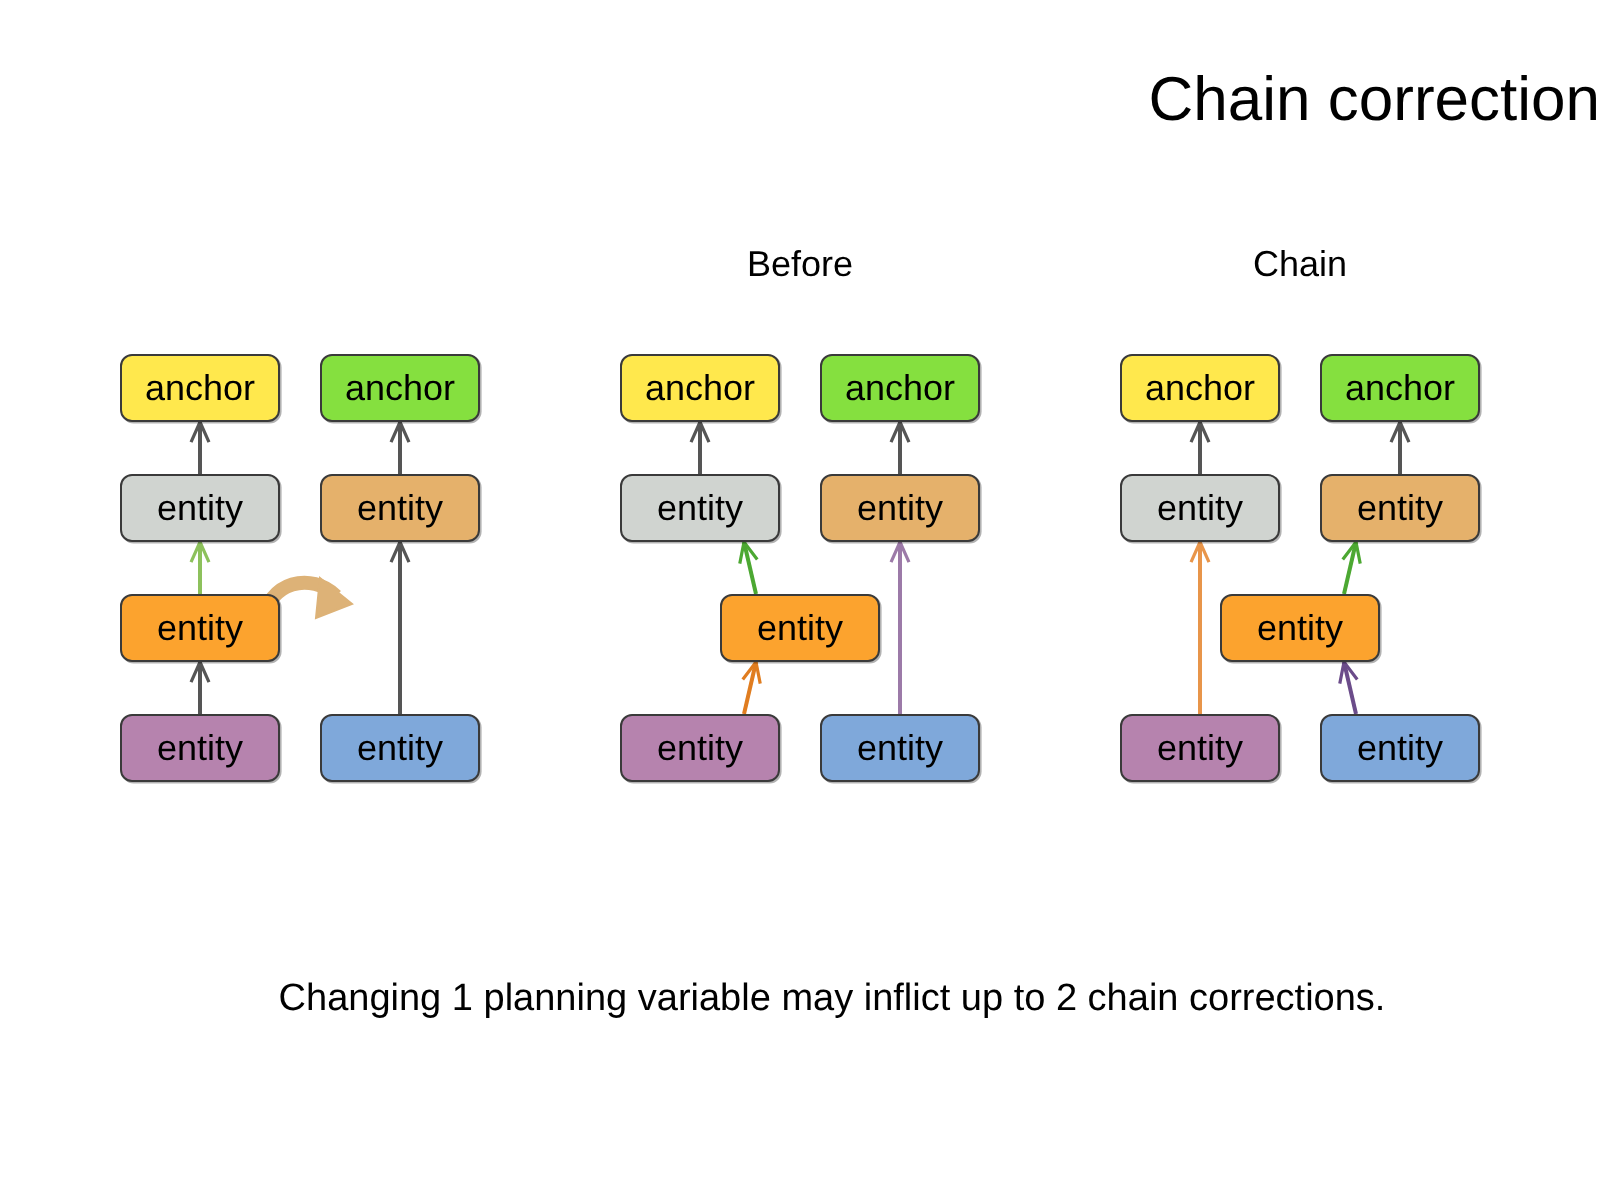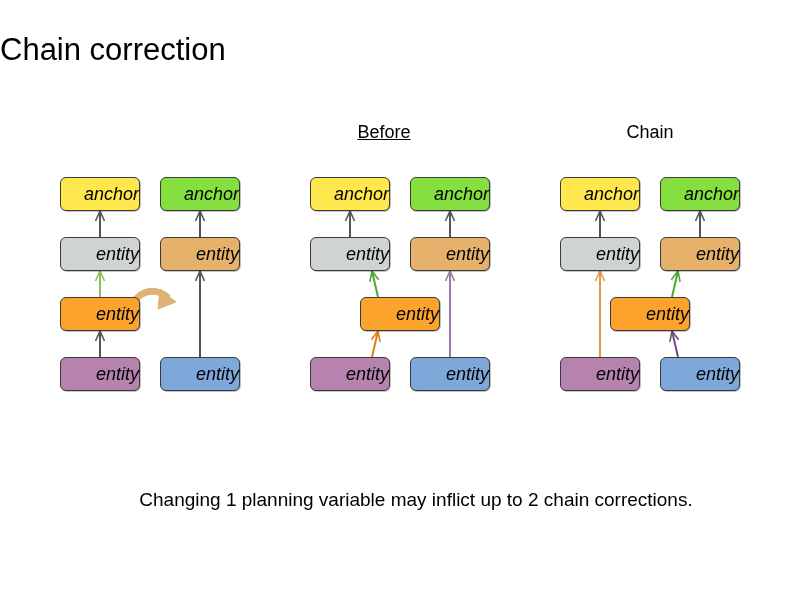--- a/index.html
+++ b/index.html
@@ -19,38 +19,38 @@
     position: absolute;
     left: 0; top: 0;
     width: 800px;
     height: 600px;
   }
   #page-title {
     position: absolute;
     left: 0;
     top: 30px;
     width: 800px;
-    text-align: left;
+    text-align: right;
     font-size: 31px;
     line-height: 40px;
     color: #000000;
     font-weight: normal;
     white-space: nowrap;
   }
   .stage-label {
     position: absolute;
     top: 120px;
     width: 160px;
     text-align: center;
     font-size: 18px;
     line-height: 24px;
     color: #000000;
     white-space: nowrap;
   }
-  #label-before { left: 304px; text-decoration: underline; }
+  #label-before { left: 320px; }
   #label-after  { left: 570px; }
 
   #caption {
     position: absolute;
     left: 16px;
     top: 470px;
     width: 800px;
     text-align: center;
     font-size: 19px;
     line-height: 27px;
@@ -62,26 +62,25 @@
   
   .node {
     position: absolute;
     width: 80px;
     height: 34px;
     box-sizing: border-box;
     border: 1px solid #3a3a3a;
     border-radius: 6px;
     display: flex;
     align-items: center;
-    justify-content: flex-end;
+    justify-content: center;
     font-size: 18px;
     color: #000000;
     z-index: 5;
     box-shadow: 0.8px 0.8px 0 rgba(0,0,0,0.30);
-    font-style: italic;
   }
   .node span { pointer-events: none; }
 
   
   .arrow-layer {
     position: absolute;
     left: 0; top: 0;
     width: 800px;
     height: 600px;
     z-index: 2;

